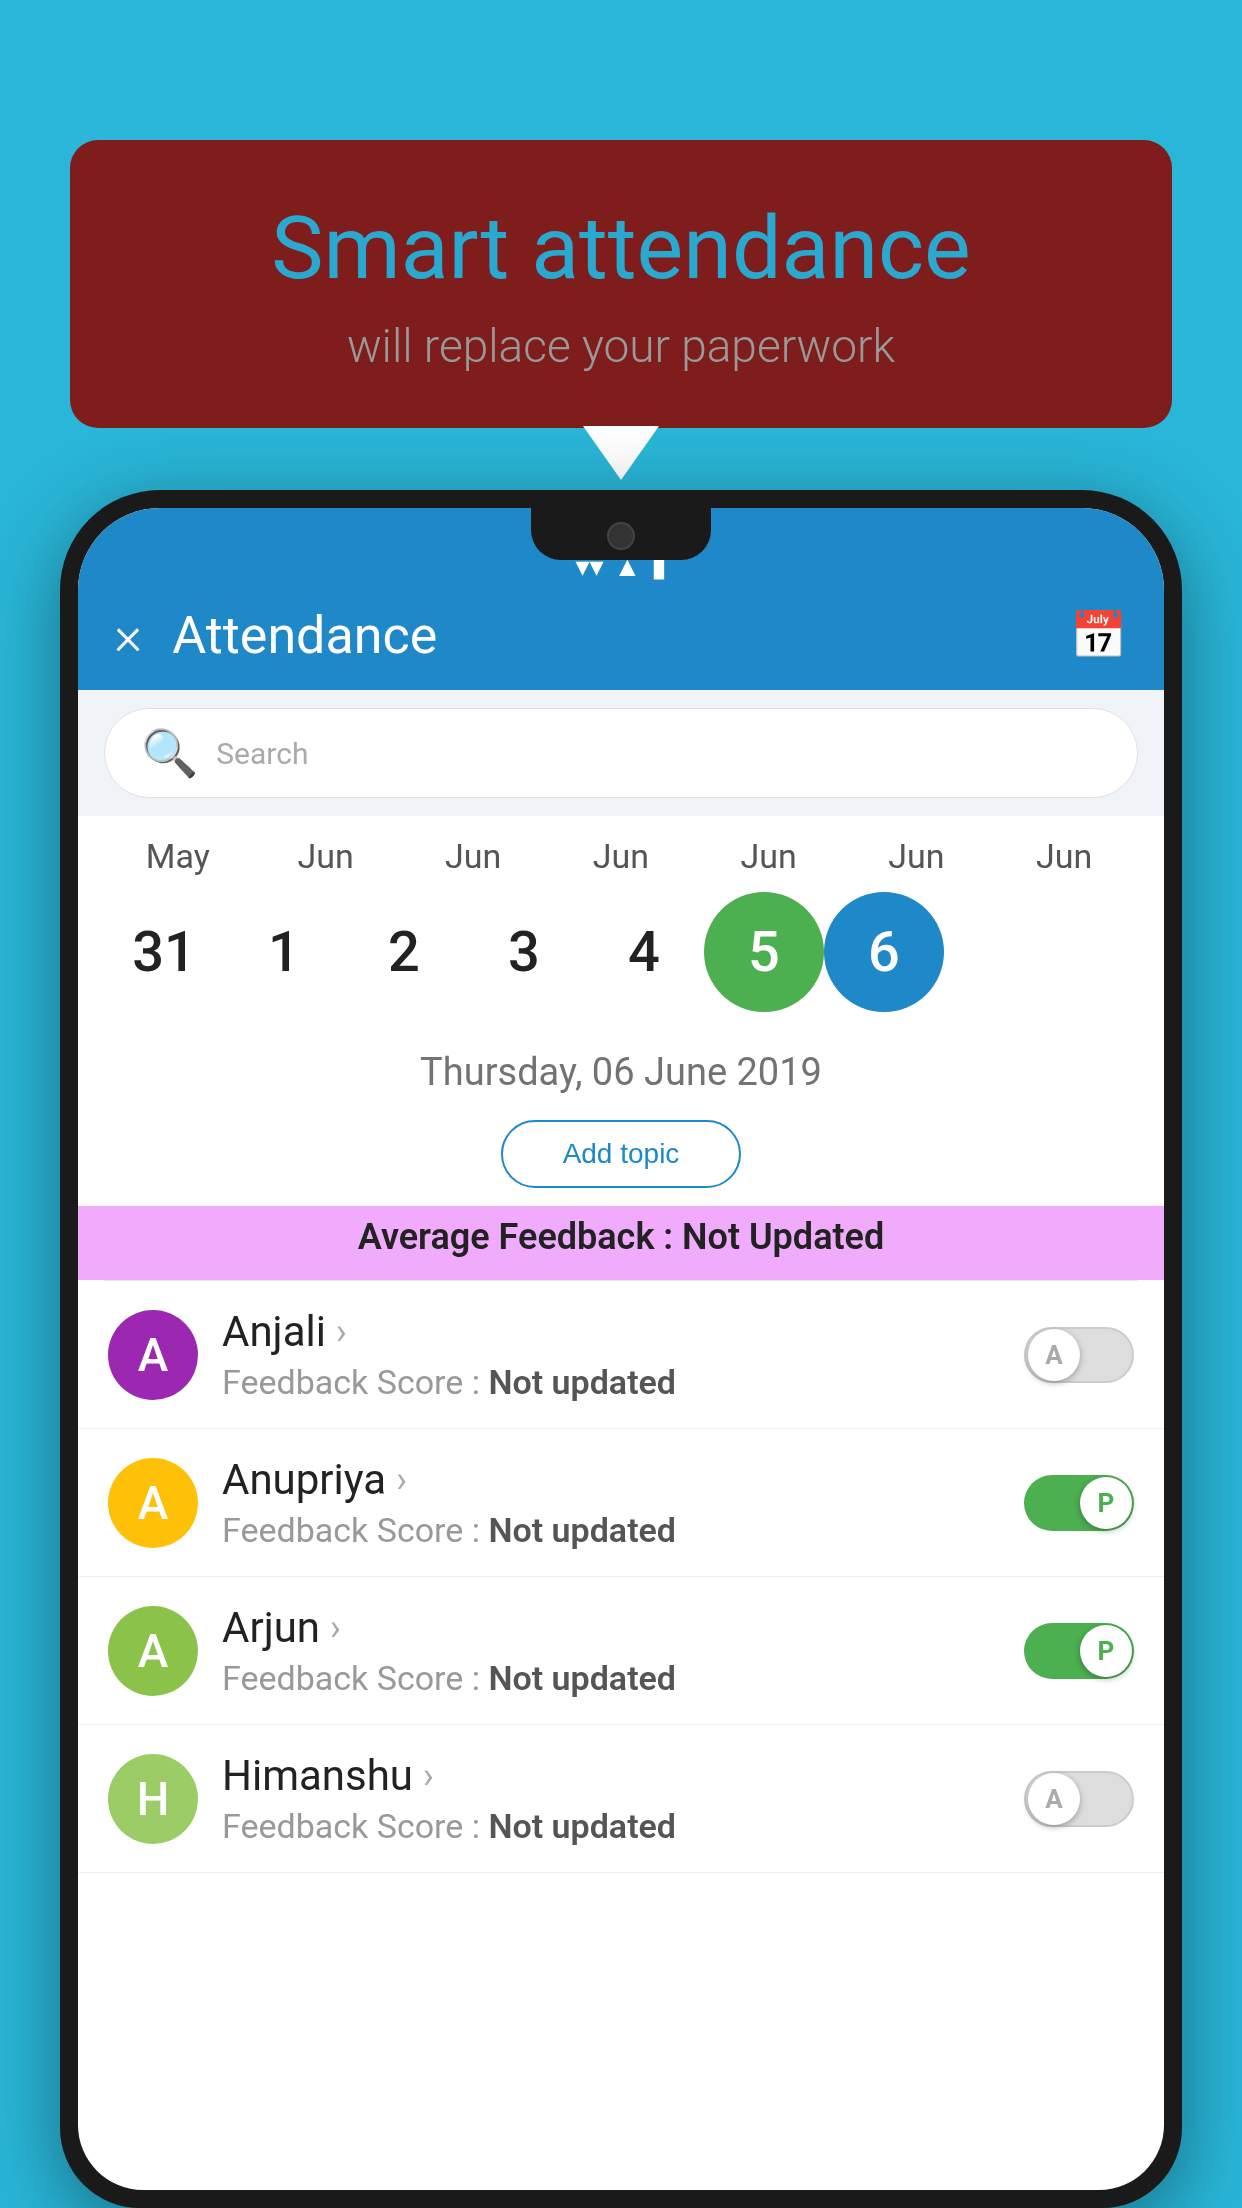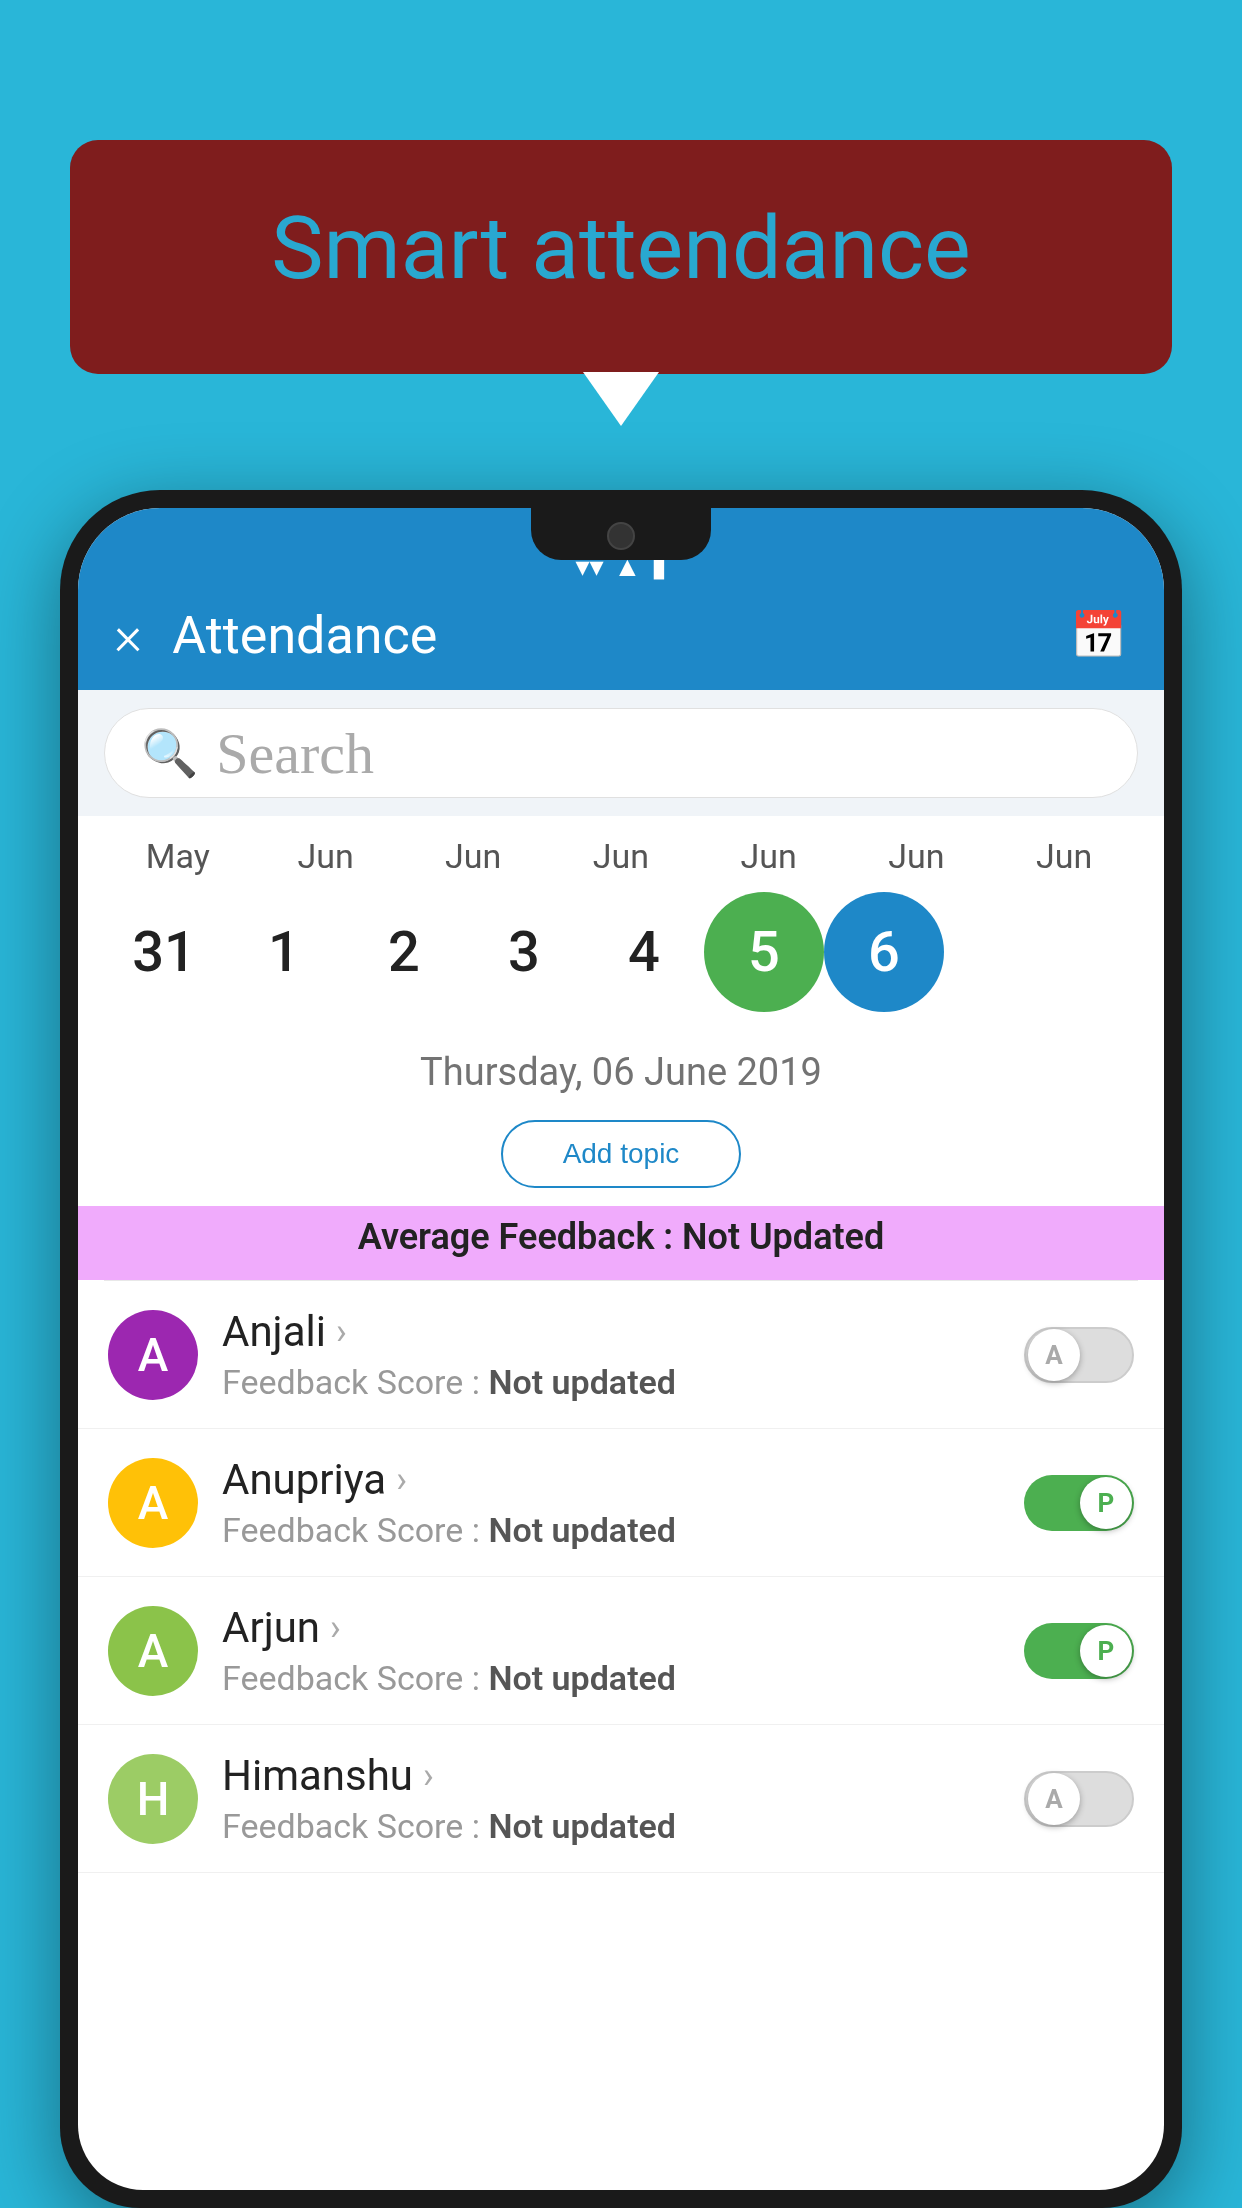--- a/index.html
+++ b/index.html
@@ -177,22 +177,21 @@
       border: 1px solid #e0e0e0;
     }
 
     .search-icon-wrap {
       color: #999;
       font-size: 46px;
     }
 
     .search-text {
       color: #aaa;
-      font-size: 58px;
-      font-family: Liberation Serif, serif;
+      font-size: 30px;
     }
 
     
     .calendar-strip {
       padding: 20px 26px 10px;
       background: white;
     }
 
     .calendar-months {
       display: flex;
@@ -385,20 +384,21 @@
       right: 2px;
       color: #4CAF50;
     }
   </style>
 </head>
 <body>
 
 <div class="speech-bubble-container">
   <div class="speech-bubble">
     <h1>Smart attendance</h1>
+    <p>will replace your paperwork</p>
   </div>
 </div>
 
 <div class="phone-frame">
   <div class="notch">
     <div class="notch-camera"></div>
   </div>
   <div class="phone-screen">
 
     <div class="status-bar">

